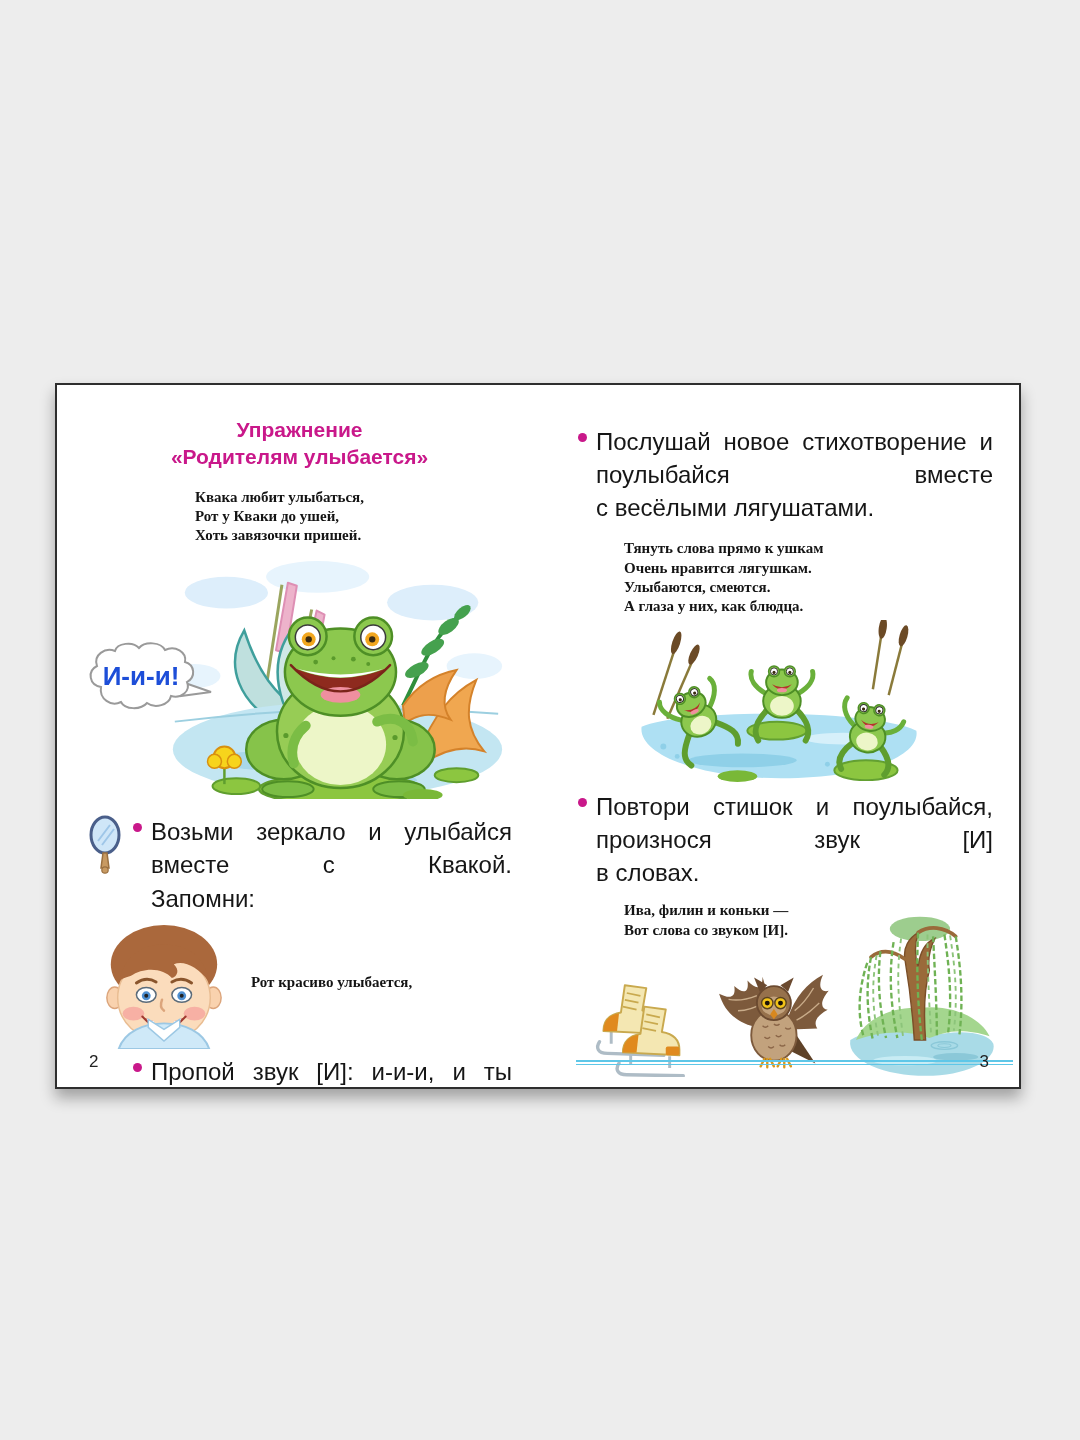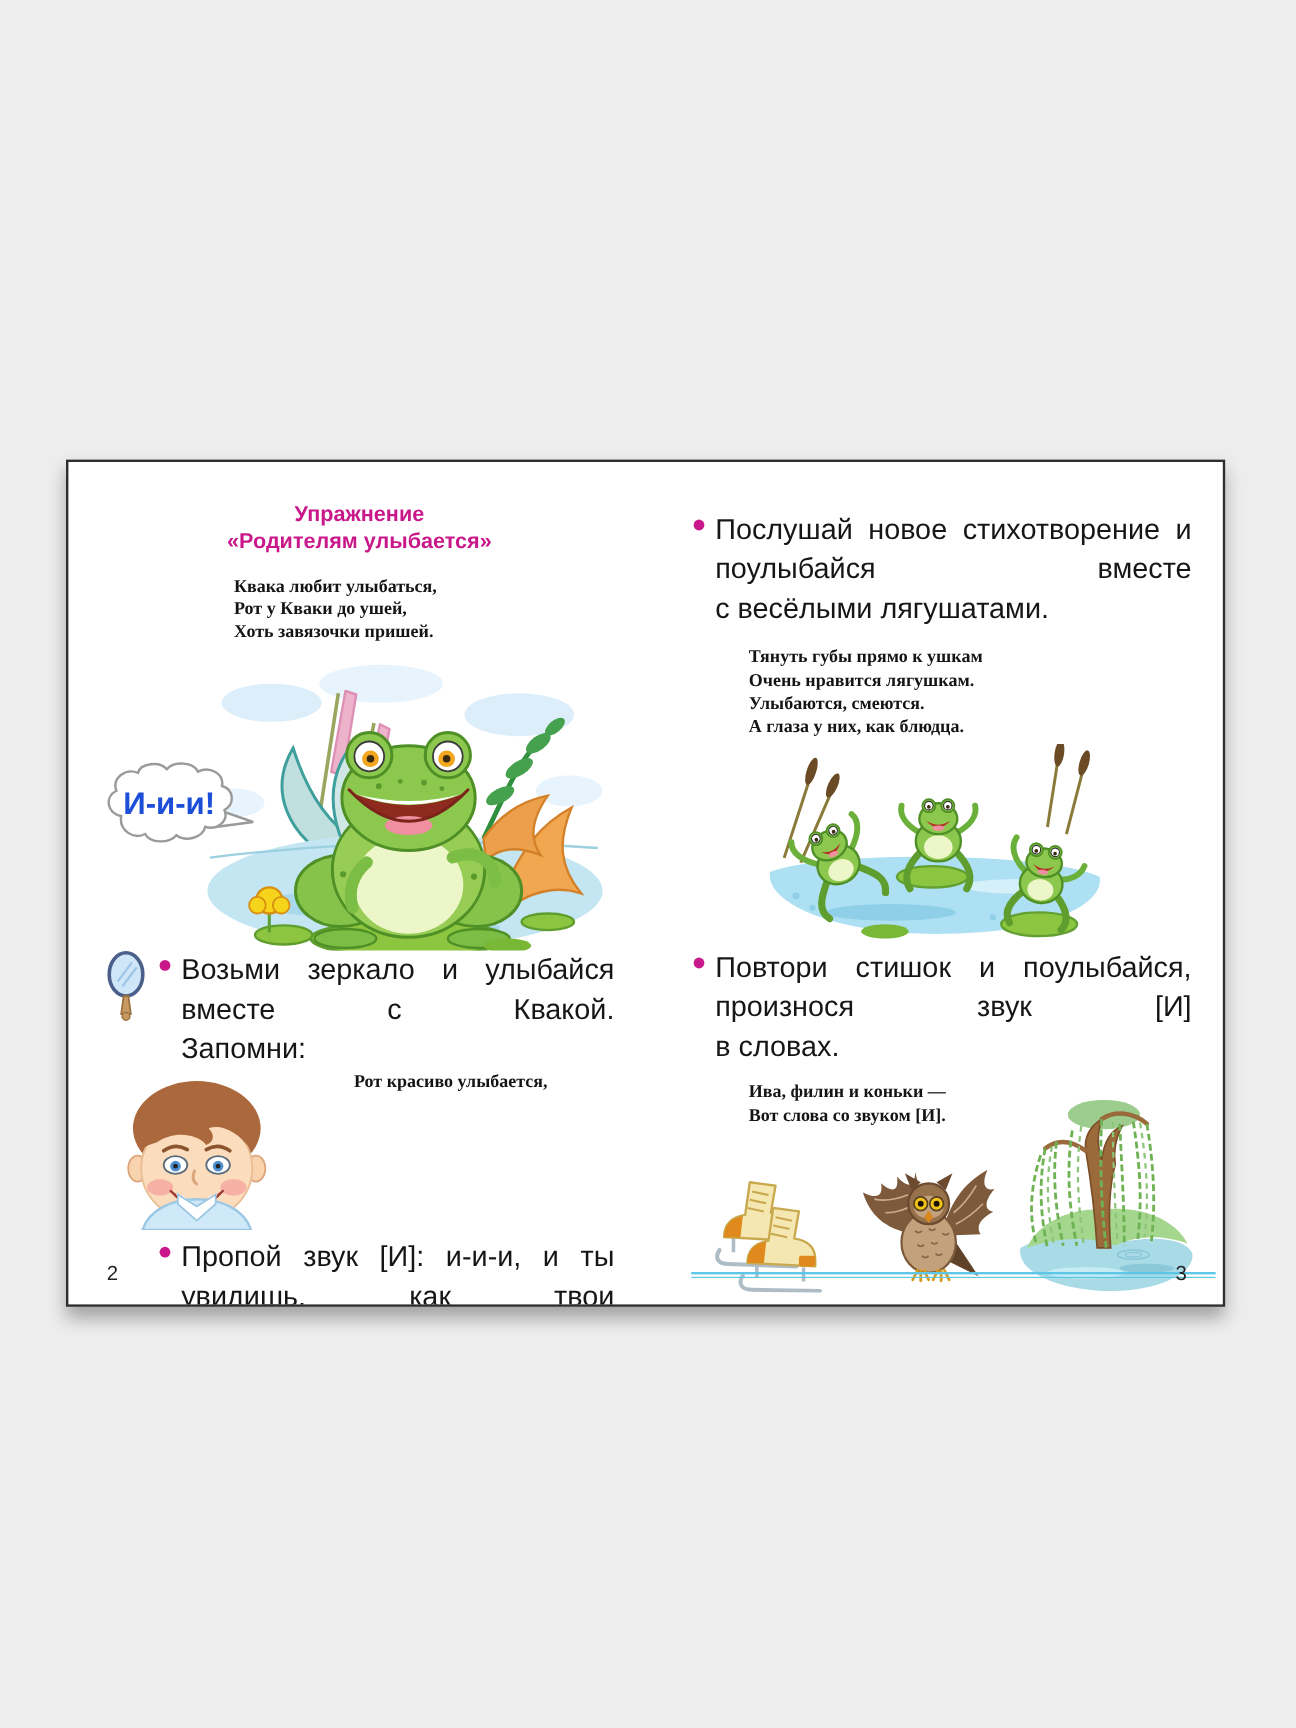--- a/index.html
+++ b/index.html
@@ -10,43 +10,43 @@
   .book{
     position:absolute;left:55px;top:383px;width:966px;height:706px;
     background:#ffffff;border:2px solid #2e2e2e;box-sizing:border-box;
     box-shadow:0 9px 14px rgba(0,0,0,.32);
     display:flex;
   }
   .page{width:50%;position:relative;box-sizing:border-box;overflow:hidden;}
   .page-left{padding:32px 26px 0 30px;}
   .page-right{padding:40px 26px 0 40px;}
 
-  .title{margin:0;text-align:center;color:#c9188a;font-weight:700;font-size:18px;line-height:1.28;}
+  .title{margin:0;text-align:center;color:#c9188a;font-weight:700;font-size:21px;line-height:1.28;}
   .title span{display:block;}
 
   .poem{font-family:"Liberation Serif",serif;font-weight:700;font-size:15px;line-height:1.28;color:#141414;}
   .poem-kvaka{margin:17px 0 0 108px;}
   .memo{margin-left:12px;}
 
   .frog-wrap{position:relative;height:244px;margin-top:10px;}
   .frog-scene{position:absolute;left:76px;top:0;}
   .bubble{position:absolute;left:-6px;top:84px;width:134px;height:78px;}
   .bubble svg{position:absolute;left:0;top:0;}
   .bubble-text{position:absolute;left:10px;top:22px;width:100px;text-align:center;
     color:#1d4ed8;font-weight:700;font-size:26px;}
 
-  .bullet-row{display:flex;align-items:flex-start;margin-top:0;}
+  .bullet-row{display:flex;align-items:flex-start;margin-top:16px;}
   .mirror-col{flex:0 0 46px;width:46px;}
   .mirror-col svg{margin-left:1px;}
   .bullet-para{flex:1;position:relative;padding-left:18px;margin:0;font-size:24px;line-height:1.38;color:#161616;}
   .dot{position:absolute;left:0;top:8px;width:9px;height:9px;border-radius:50%;background:#c9188a;}
   .jline{display:block;}
   .jfull{text-align:justify;text-align-last:justify;}
 
-  .boy-row{display:flex;align-items:flex-start;margin-top:2px;gap:44px;}
+  .boy-row{display:flex;align-items:center;margin-top:2px;}
   .indent2{margin-left:46px;margin-top:6px;}
 
   .pnum{position:absolute;bottom:15px;font-size:17px;color:#222;}
   .pnum-left{left:32px;}
   .pnum-right{right:30px;}
 
   .rp{margin:0;}
   .rp2{margin-top:0;}
   .poem-r1{margin:15px 0 0 46px;}
   .frogs{display:block;margin:4px 0 0 44px;}
@@ -212,21 +212,21 @@
 
   <section class="page page-right">
 
     <p class="bullet-para rp">
       <span class="dot"></span>
       <span class="jline jfull">Послушай новое стихотворение и поулыбайся вместе</span>
       <span class="jline">с весёлыми лягушатами.</span>
     </p>
 
     <div class="poem poem-r1">
-      <div>Тянуть губы прямо к ушкам</div>
+      <div>Тянуть слова прямо к ушкам</div>
       <div>Очень нравится лягушкам.</div>
       <div>Улыбаются, смеются.</div>
       <div>А глаза у них, как блюдца.</div>
     </div>
 
     <svg class="frogs" width="310" height="170" viewBox="0 0 310 172">
       <path d="M30,96 L52,28" stroke="#8a7a3a" stroke-width="2.5" fill="none"></path>
       <path d="M44,100 L70,40" stroke="#8a7a3a" stroke-width="2.5" fill="none"></path>
       <ellipse cx="53" cy="23" rx="4" ry="12" fill="#6b4a26" transform="rotate(18 53 23)"></ellipse>
       <ellipse cx="71" cy="35" rx="4" ry="11" fill="#6b4a26" transform="rotate(24 71 35)"></ellipse>

